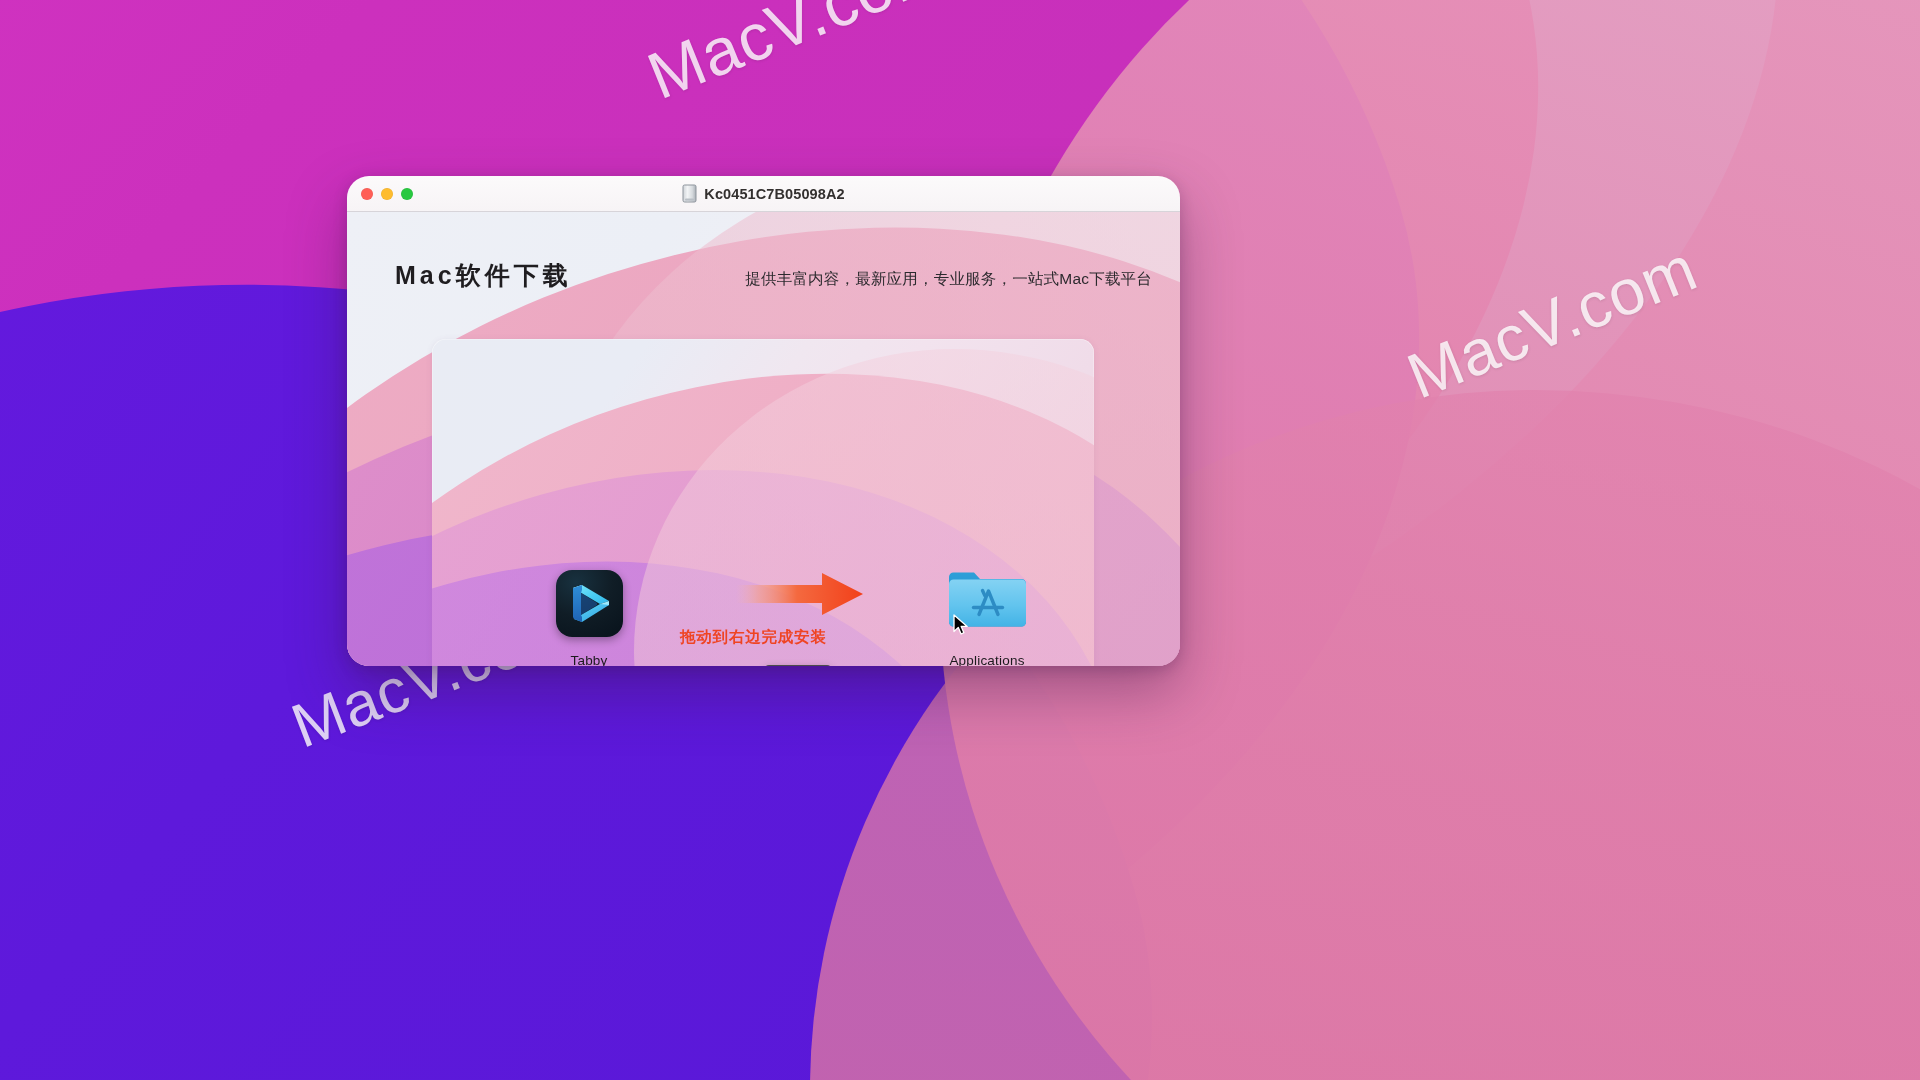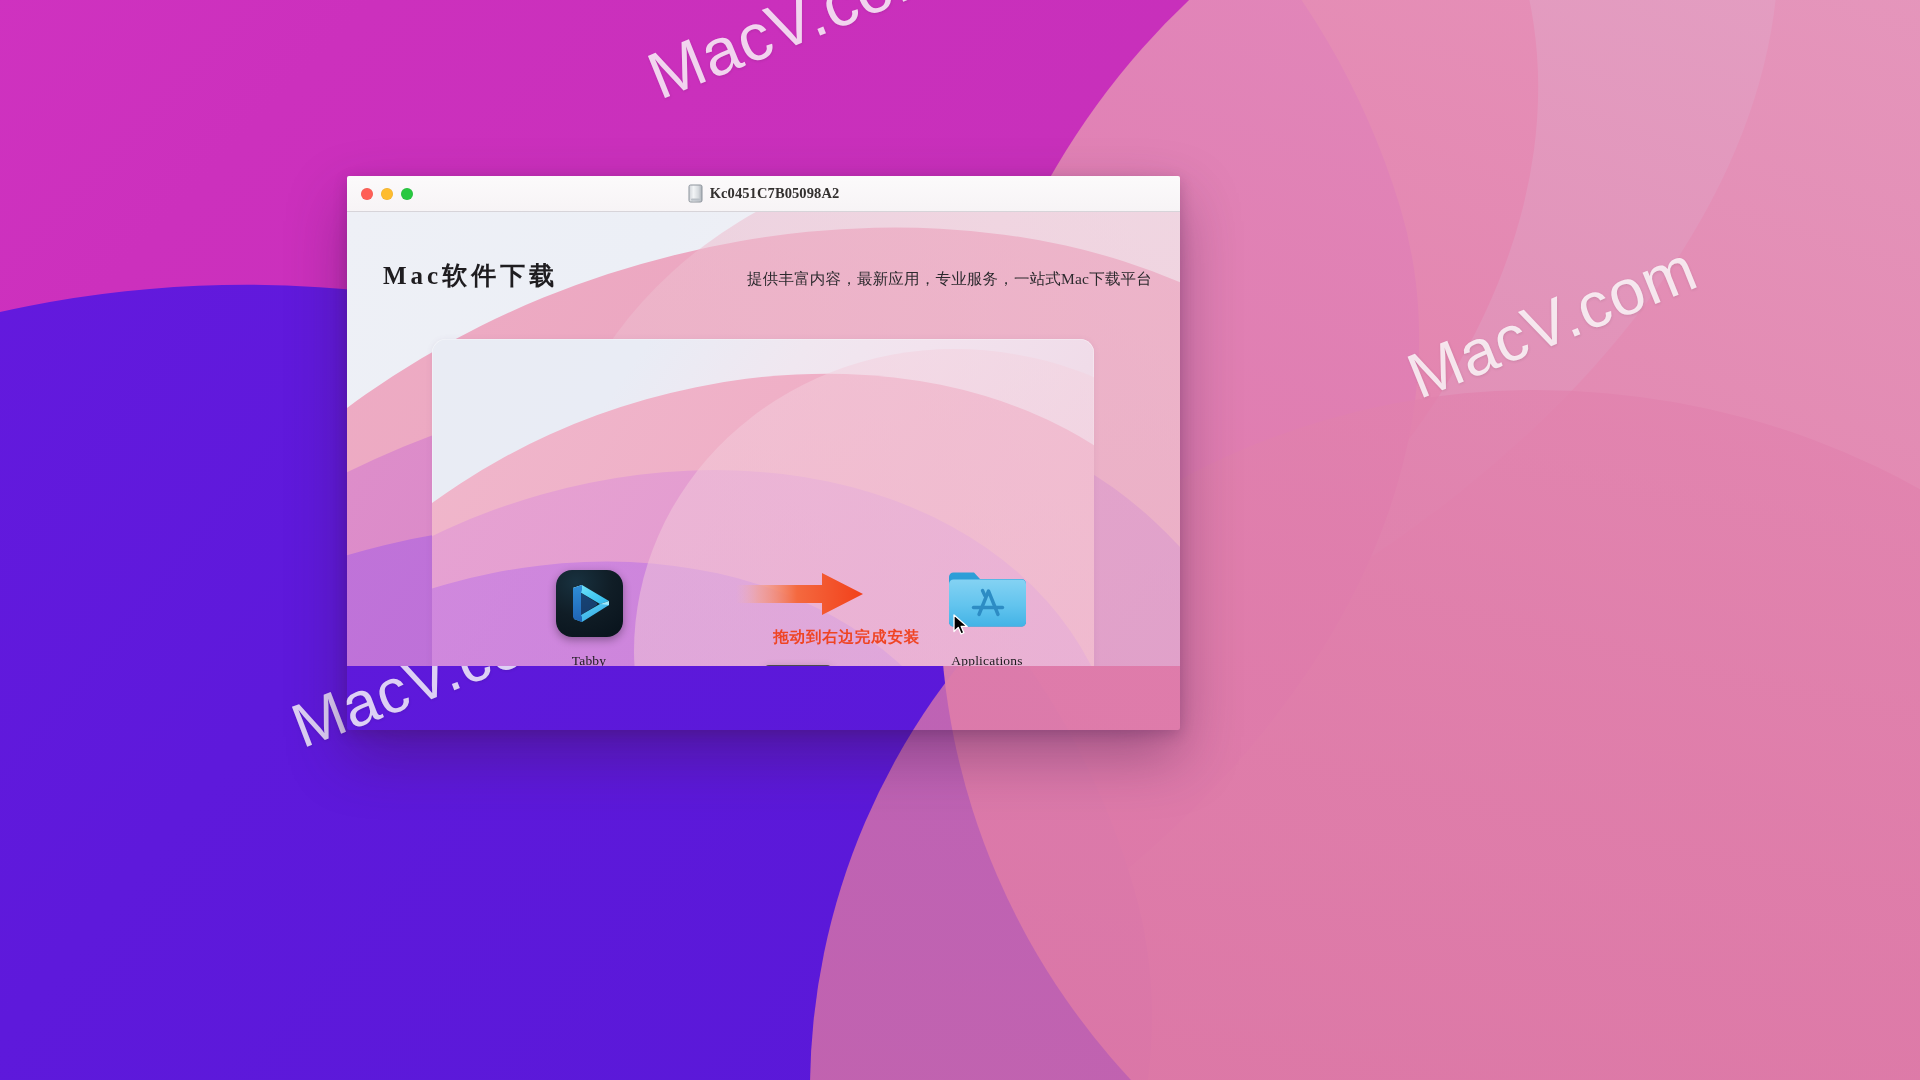--- a/index.html
+++ b/index.html
@@ -99,26 +99,25 @@
   #wm-top    { left: 640px;  top: -18px;  font-size: 66px; transform: rotate(-22deg); }
   #wm-left   { left: 285px;  top: 640px;  font-size: 62px; transform: rotate(-21deg); }
   #wm-right  { left: 1400px; top: 285px;  font-size: 64px; transform: rotate(-22deg); }
 
   
   #dmg-window {
     position: absolute;
     left: 347px;
     top: 176px;
     width: 833px;
-    height: 554px;
-    border-radius: 2px;
+    height: 490px;
+    border-radius: 22px;
     overflow: hidden;
     box-shadow: 0 26px 58px rgba(60, 20, 70, .38),
                 0 4px 14px rgba(60, 20, 70, .22);
-    font-family: Liberation Serif, serif;
   }
 
   
   #titlebar {
     position: relative;
     height: 36px;
     background: linear-gradient(180deg, #fcfafb 0%, #f7f4f6 100%);
     border-bottom: 1px solid #d7d4d9;
     display: flex;
     align-items: center;
@@ -189,21 +188,21 @@
     border-radius: 50% 50% 48% 52% / 54% 50% 50% 46%;
     background: linear-gradient(210deg, rgba(240,200,214,.55) 0%, rgba(234,176,198,.6) 100%);
   }
 
   
   #dmg-header {
     position: absolute;
     left: 0; right: 0; top: 47px;
     display: flex;
     align-items: baseline;
-    padding: 0 28px 0 36px;
+    padding: 0 28px 0 48px;
     z-index: 4;
   }
   #brand-title {
     font-size: 25px;
     font-weight: bold;
     color: #1f1d20;
     letter-spacing: 4px;
     white-space: nowrap;
   }
   #brand-tagline {
@@ -307,21 +306,21 @@
     box-shadow: 0 3px 8px rgba(0,0,0,.30);
     position: relative;
     overflow: hidden;
   }
 
   
   #drag-hint-wrap {
     position: absolute;
     left: 248px; top: 232px;
     width: 240px;
-    text-align: right;
+    text-align: left;
     z-index: 6;
   }
   #drag-arrow { display: block; margin: 0 auto; }
   #drag-hint {
     margin-top: 10px;
     font-size: 15.5px;
     font-weight: bold;
     color: #ef4423;
     letter-spacing: .8px;
     white-space: nowrap;

